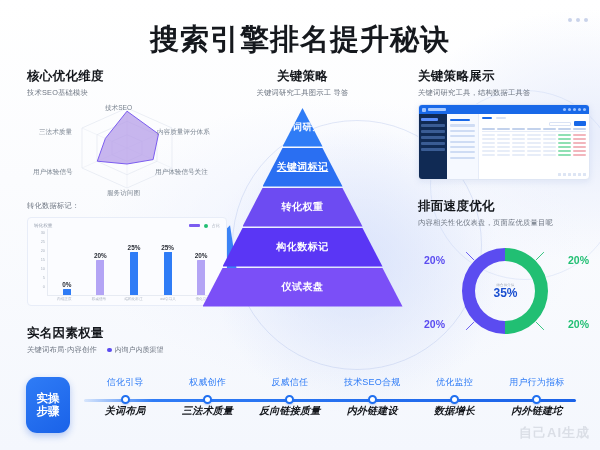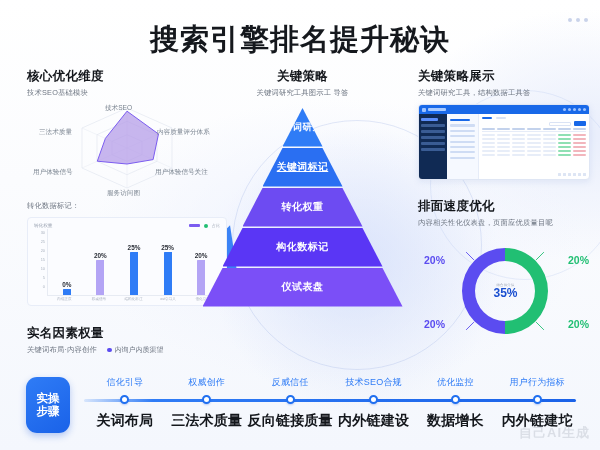--- a/index.html
+++ b/index.html
@@ -218,22 +218,22 @@
     font-size: 9px; color: #2f7cf6; white-space: nowrap;
     margin-top: 3px; letter-spacing: .2px;
   }
   .step-node {
     width: 9px; height: 9px; border-radius: 50%;
     background: #fff; border: 2.4px solid #1f6ff0;
     margin-top: 6px;
     box-shadow: 0 1px 2px rgba(30,90,220,.28);
   }
   .step-bot {
-    font-size: 14px; font-weight: bold; color: #14171c;
-    white-space: nowrap; margin-top: 8px; letter-spacing: .2px;
+    font-size: 10px; font-weight: bold; color: #14171c;
+    white-space: nowrap; margin-top: 0; letter-spacing: .2px; font-style: italic;
   }
   
   .watermark {
     position: absolute; right: 10px; bottom: 8px;
     font-size: 13px; font-weight: bold;
     color: rgba(150,158,172,.28);
     letter-spacing: 1px;
   }
 </style>
 </head>

